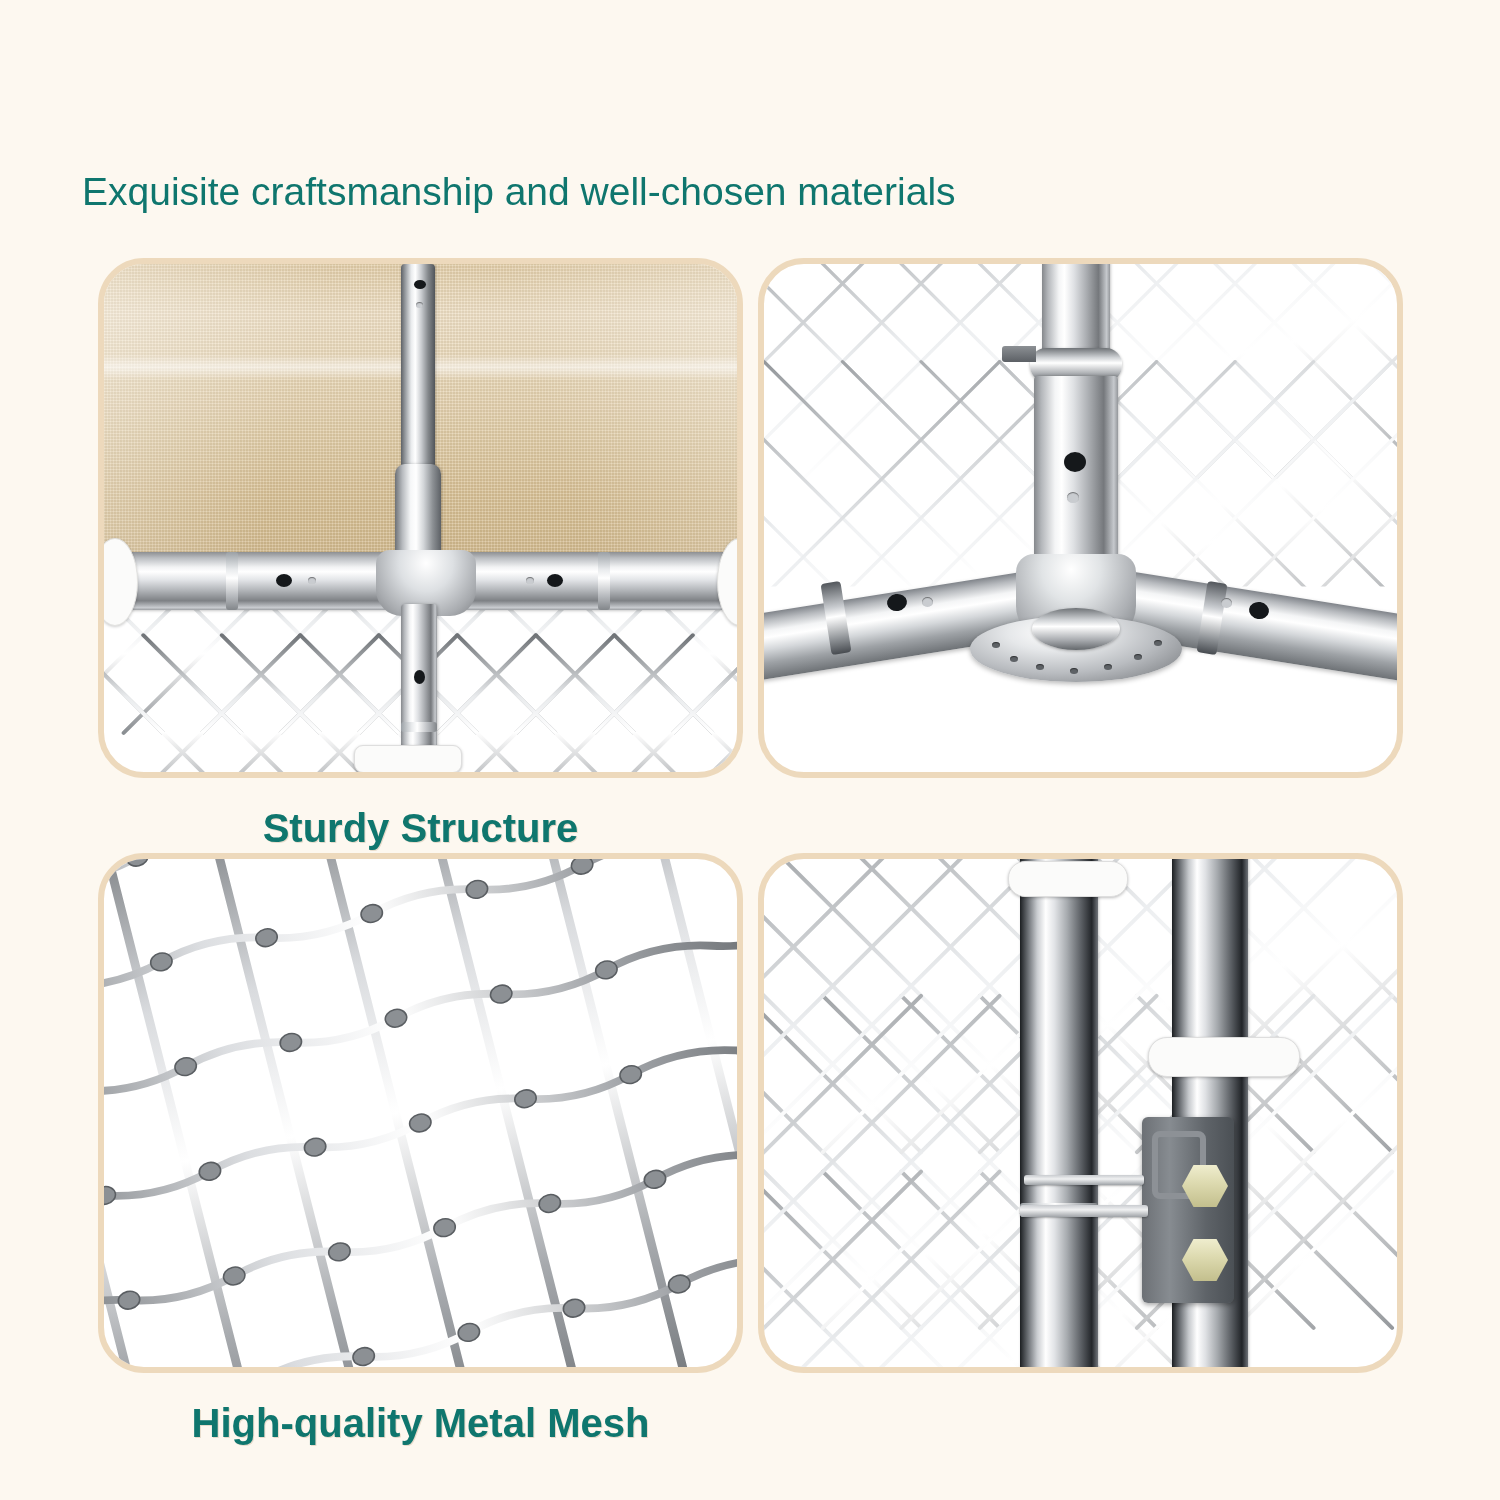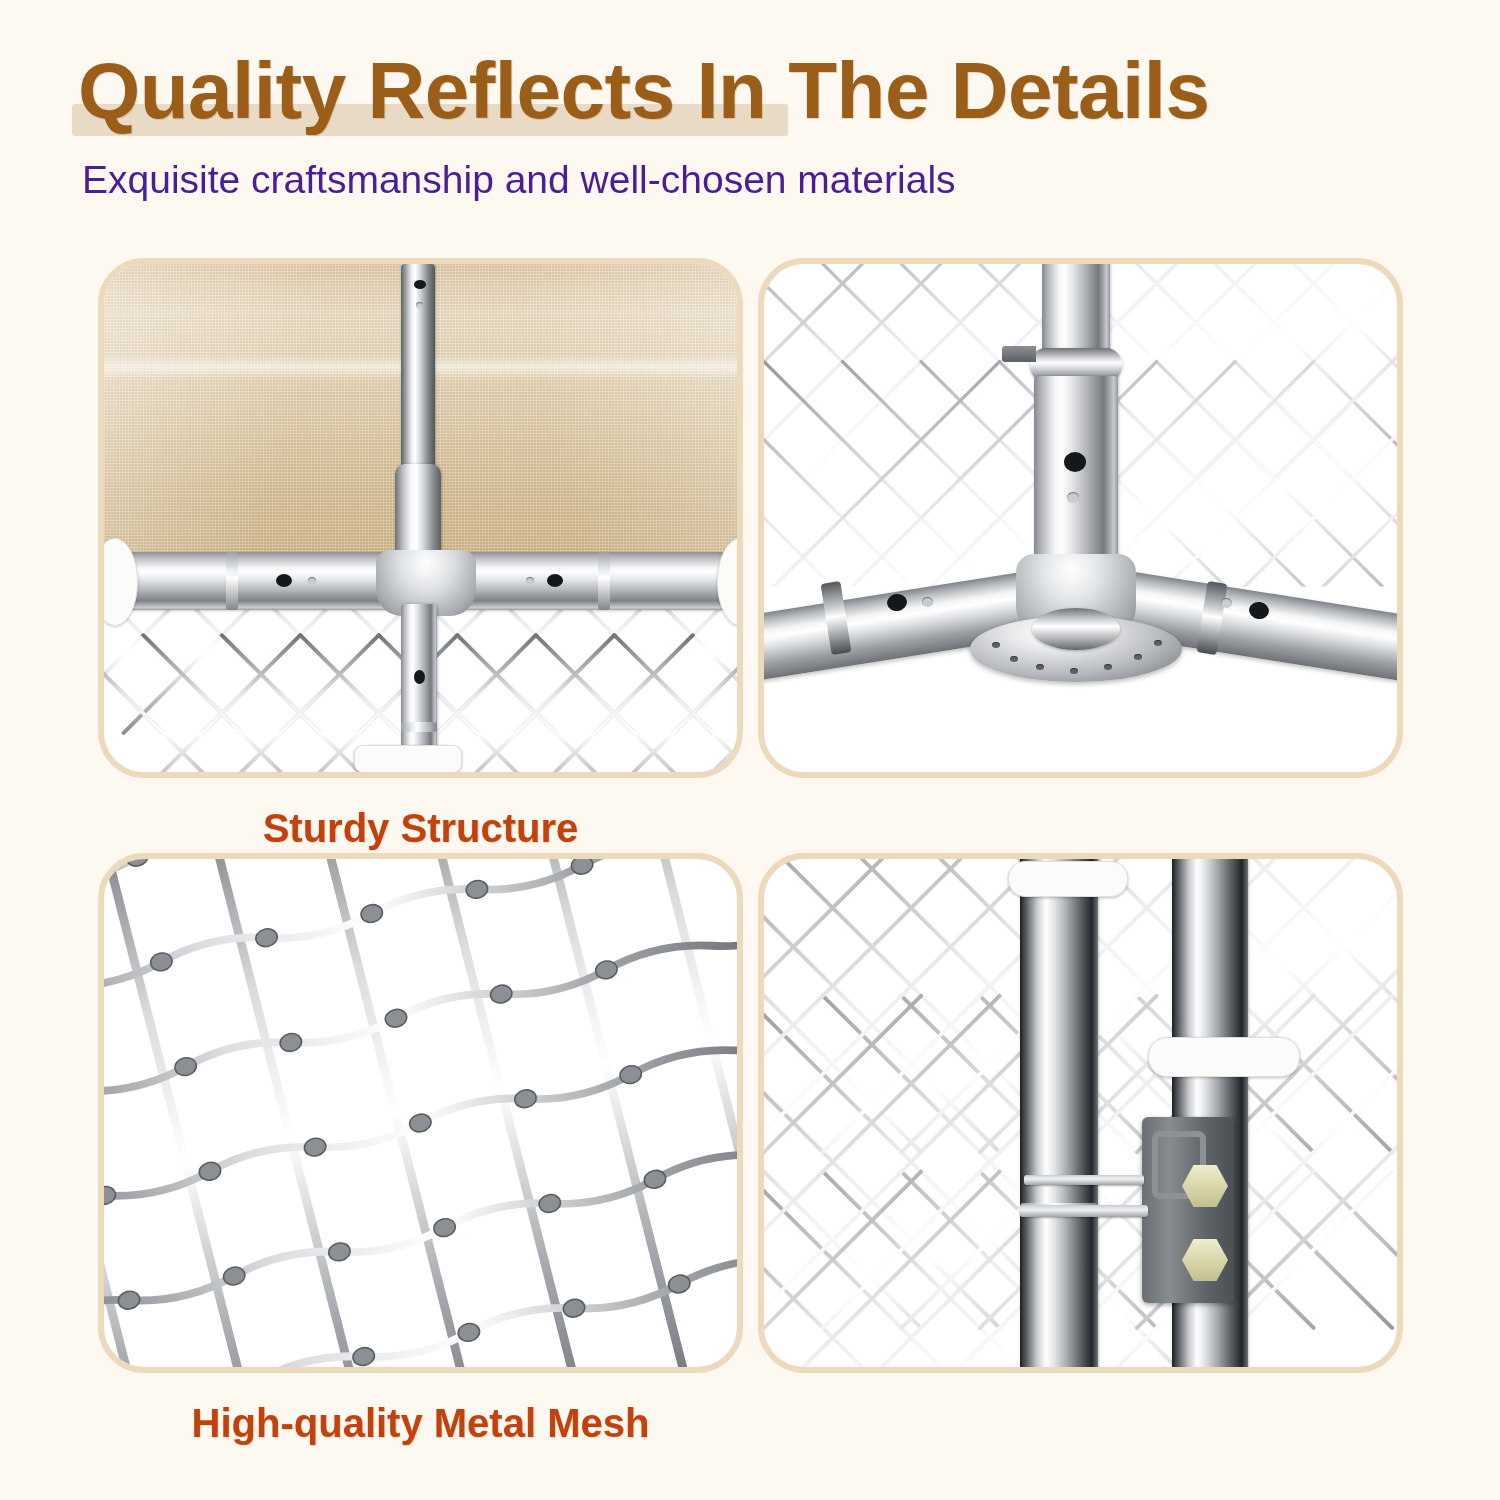--- a/index.html
+++ b/index.html
@@ -19,42 +19,42 @@
     background:#E8DAC4;border-radius:3px;
   }
   .title{
     position:relative;margin:0;
     font-size:80px;line-height:86px;font-weight:bold;
     color:#9B5E19;letter-spacing:-0.5px;white-space:nowrap;
     font-family:"Liberation Sans","DejaVu Sans",sans-serif;
     text-shadow:1px 1px 0 rgba(120,70,15,.18);
   }
   .subtitle{
-    position:absolute;left:82px;top:156px;margin:0;
+    position:absolute;left:82px;top:168px;margin:0;
     font-size:39px;line-height:48px;font-weight:400;
-    color:#4c1d95;white-space:nowrap;
+    color:#0f766e;white-space:nowrap;
   }
 
   
   .grid{position:absolute;left:0;top:258px;width:1500px;height:1210px;}
   .cell{position:absolute;width:645px;}
   .cell-1{left:98px;top:0;}
   .cell-2{left:758px;top:0;}
   .cell-3{left:98px;top:595px;}
   .cell-4{left:758px;top:595px;}
 
   .panel{
     position:relative;width:645px;height:520px;
     border:6px solid #EDD9BC;border-radius:46px;
     background:#FFFFFF;overflow:hidden;box-sizing:border-box;
   }
   .caption{
     margin:0;width:645px;text-align:center;
     font-size:40px;line-height:56px;font-weight:bold;
-    color:#c2410c;padding-top:22px;white-space:nowrap;
+    color:#0f766e;padding-top:22px;white-space:nowrap;
     text-shadow:1px 1px 0 rgba(120,70,15,.16);
   }
 
   .scene{position:absolute;inset:0;}
 
   
   .mesh{position:absolute;inset:0;width:100%;height:100%;}
 
   
   .pipe-h{
@@ -138,24 +138,20 @@
   .latch-arm{
     position:absolute;border-radius:3px;
     background:linear-gradient(to bottom,#c9ccd0,#f0f1f2 40%,#9fa3a7);
     box-shadow:0 1px 2px rgba(0,0,0,.3);
   }
 </style>
 </head>
 <body>
 
 <div class="header">
-  <div class="title-wrap">
-    <div class="title-hl"></div>
-    <h1 class="title">Quality Reflects In The Details</h1>
-  </div>
   <p class="subtitle">Exquisite craftsmanship and well-chosen materials</p>
 </div>
 
 <div class="grid">
 
   <div class="cell cell-1">
     <div class="panel">
       <div class="scene">
 
         <svg class="mesh" viewBox="0 0 645 520" preserveAspectRatio="none">

